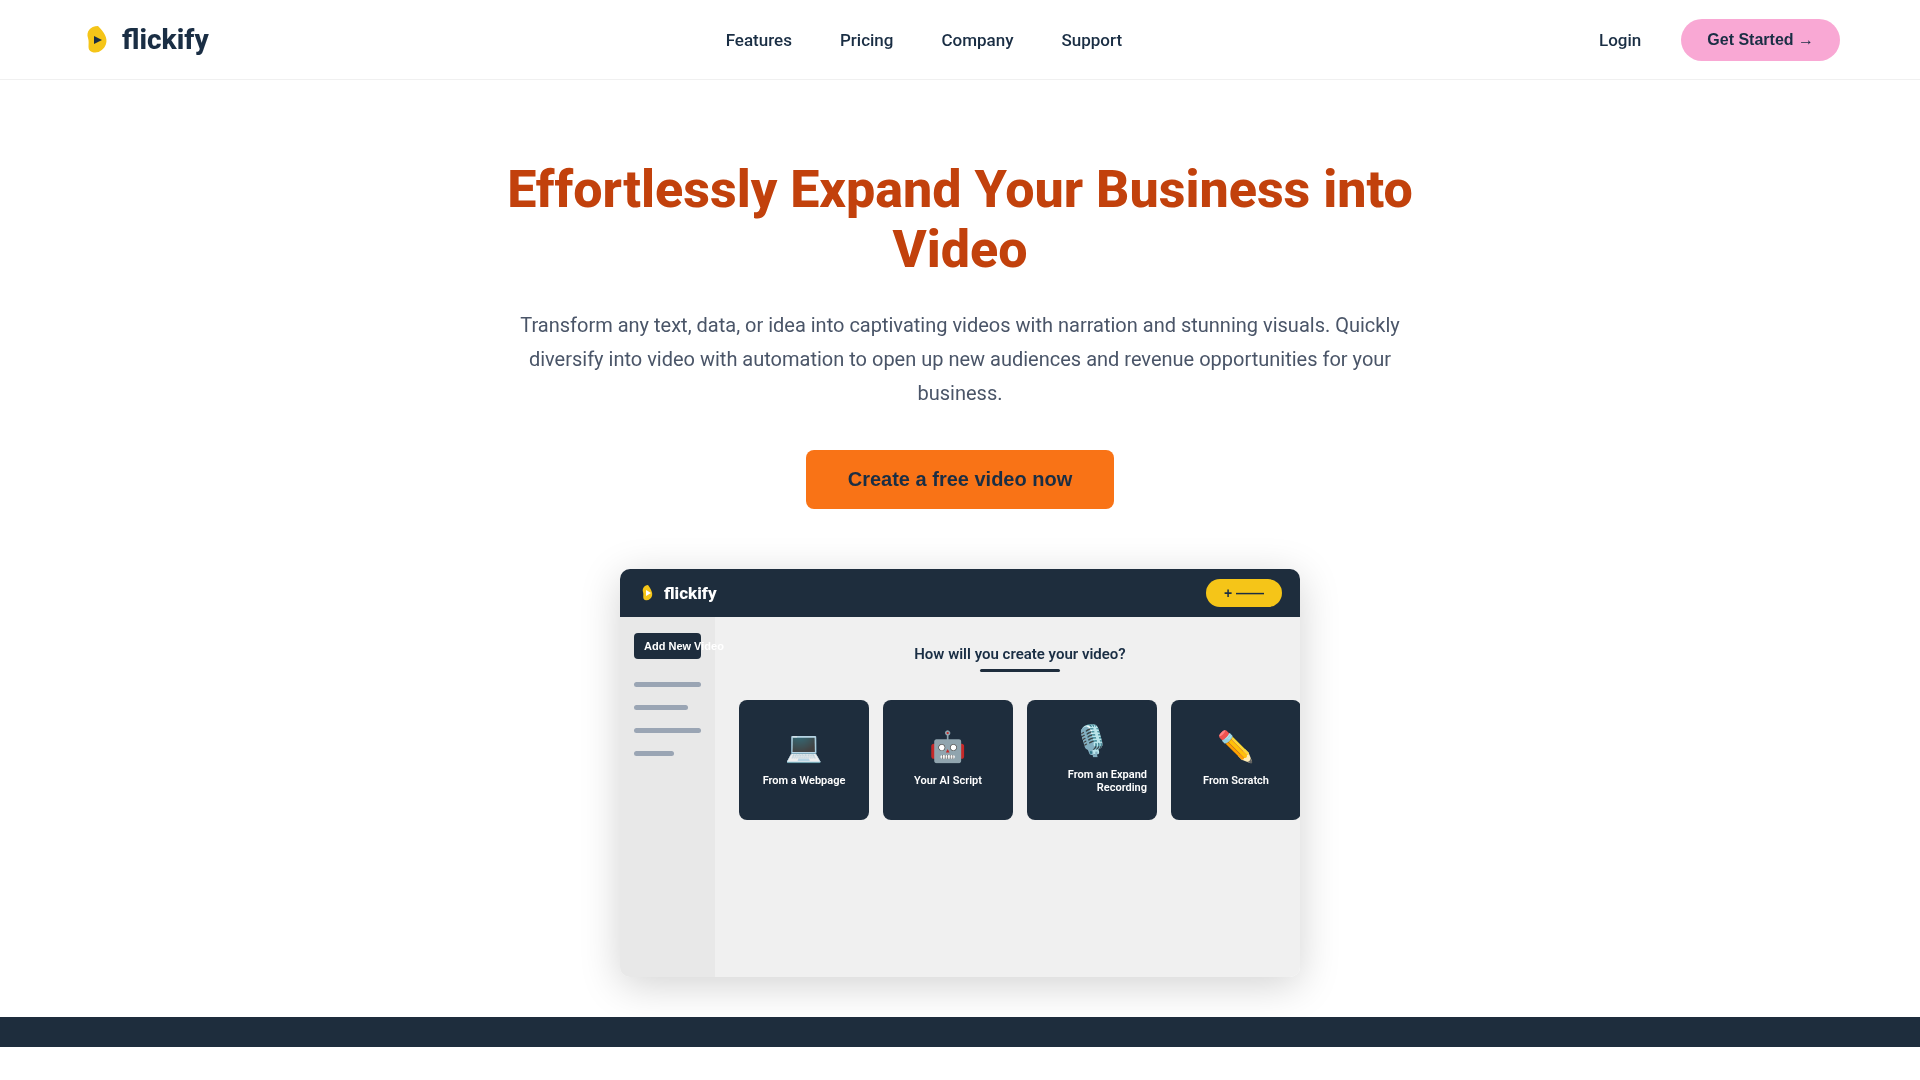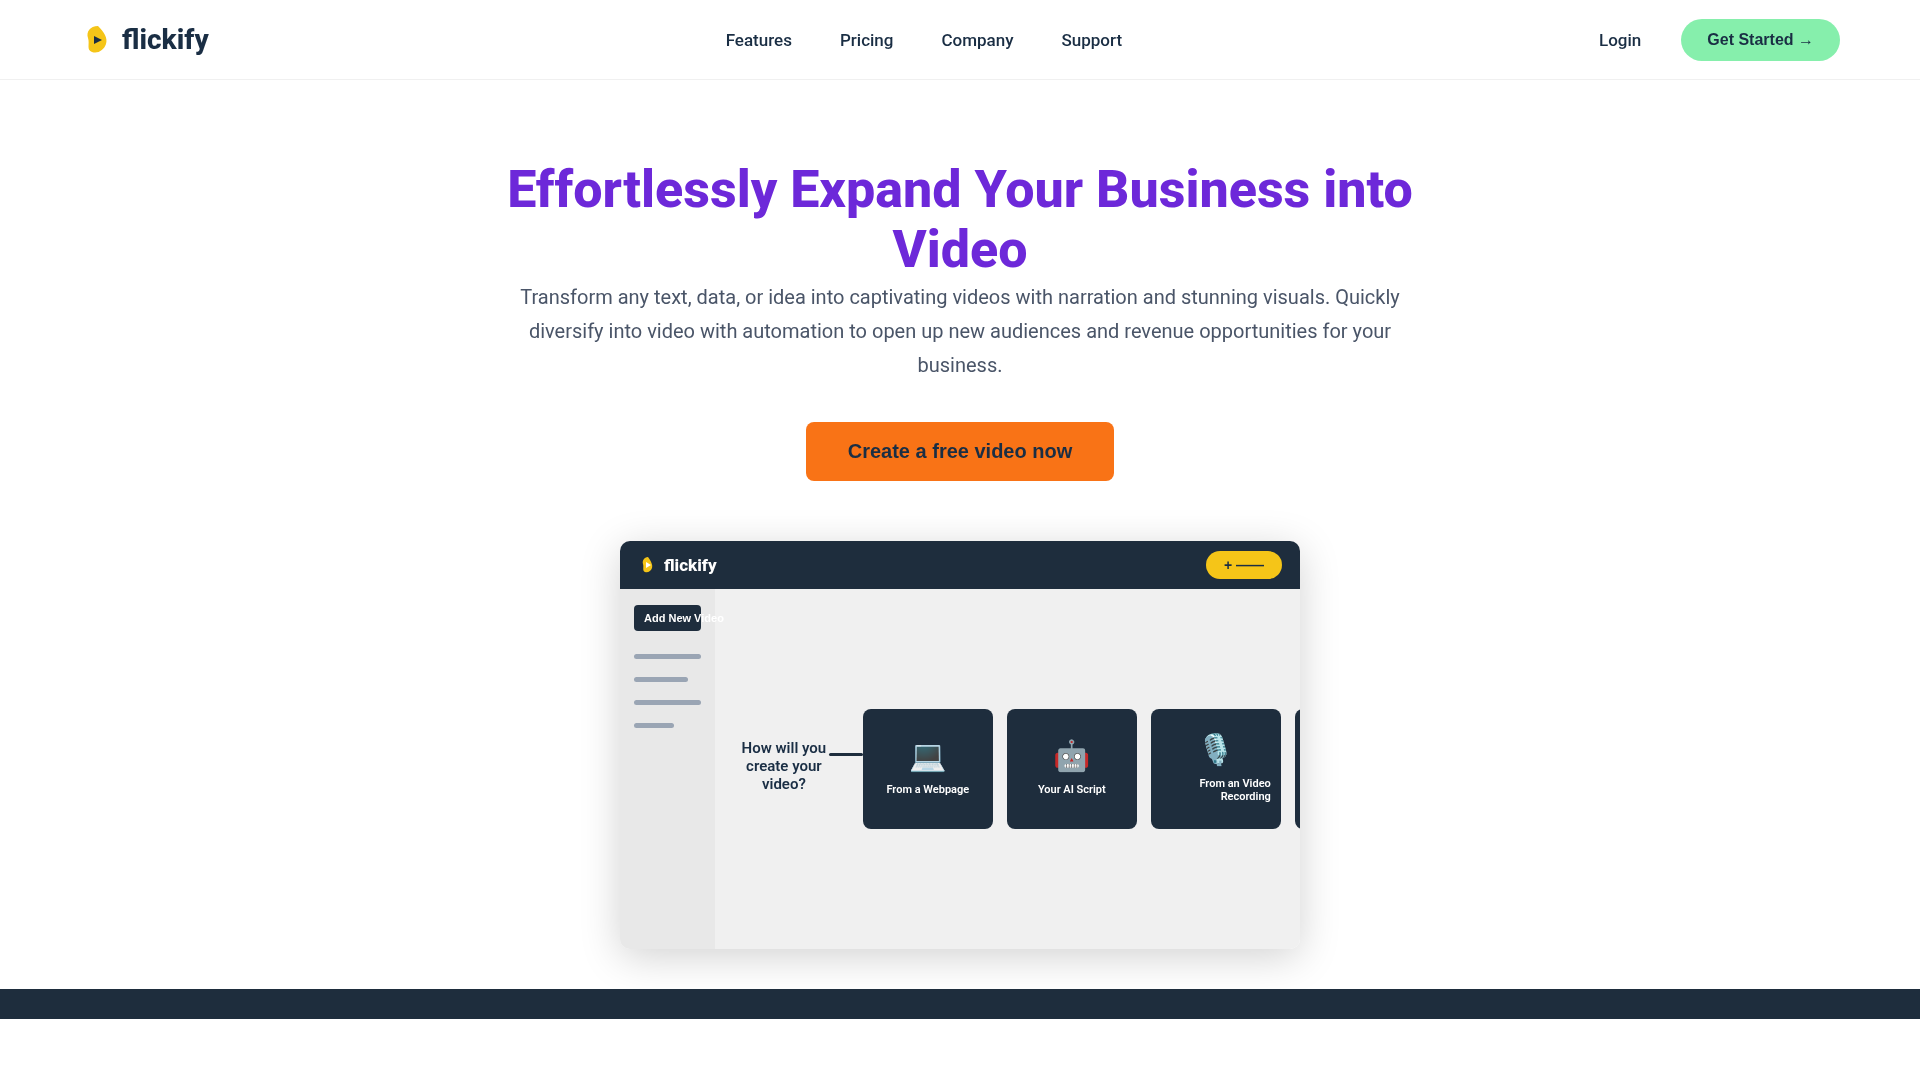--- a/index.html
+++ b/index.html
@@ -45,21 +45,21 @@
       align-items: center;
       gap: 40px;
     }
     .login-link {
       text-decoration: none;
       color: #1a2e44;
       font-size: 17px;
       font-weight: 500;
     }
     .get-started-btn {
-      background: #86efac;
+      background: #f9a8d4;
       color: #1a2e44;
       border: none;
       border-radius: 30px;
       padding: 12px 26px;
       font-size: 16px;
       font-weight: 700;
       cursor: pointer;
       display: flex;
       align-items: center;
       gap: 8px;
@@ -68,22 +68,23 @@
     
     .hero {
       text-align: center;
       padding: 80px 40px 40px;
       max-width: 1000px;
       margin: 0 auto;
     }
     .hero h1 {
       font-size: 52px;
       font-weight: 800;
-      color: #6d28d9;
+      color: #c2410c;
       line-height: 1.15;
+      margin-bottom: 28px;
     }
     .hero p {
       font-size: 20px;
       color: #4a5568;
       line-height: 1.7;
       margin-bottom: 40px;
       max-width: 900px;
       margin-left: auto;
       margin-right: auto;
     }
@@ -171,21 +172,21 @@
       border-radius: 3px;
       margin: 5px 0;
     }
     .sidebar-line.w100 { width: 100%; }
     .sidebar-line.w80 { width: 80%; }
     .sidebar-line.w60 { width: 60%; }
 
     .app-main {
       flex: 1;
       display: flex;
-      flex-direction: row;
+      flex-direction: column;
       align-items: center;
       padding: 28px 24px;
     }
     .app-question {
       font-size: 15px;
       font-weight: 600;
       color: #1a2e44;
       margin-bottom: 6px;
     }
     .app-underline {
@@ -290,21 +291,21 @@
           <div class="app-card">
             <div class="app-card-icon">💻</div>
             <div class="app-card-label">From a Webpage</div>
           </div>
           <div class="app-card">
             <div class="app-card-icon">🤖</div>
             <div class="app-card-label">Your AI Script</div>
           </div>
           <div class="app-card">
             <div class="app-card-icon">🎙️</div>
-            <div class="app-card-label">From an Video Recording</div>
+            <div class="app-card-label">From an Expand Recording</div>
           </div>
           <div class="app-card">
             <div class="app-card-icon">✏️</div>
             <div class="app-card-label">From Scratch</div>
           </div>
         </div>
       </div>
     </div>
   </div>
 </section>

